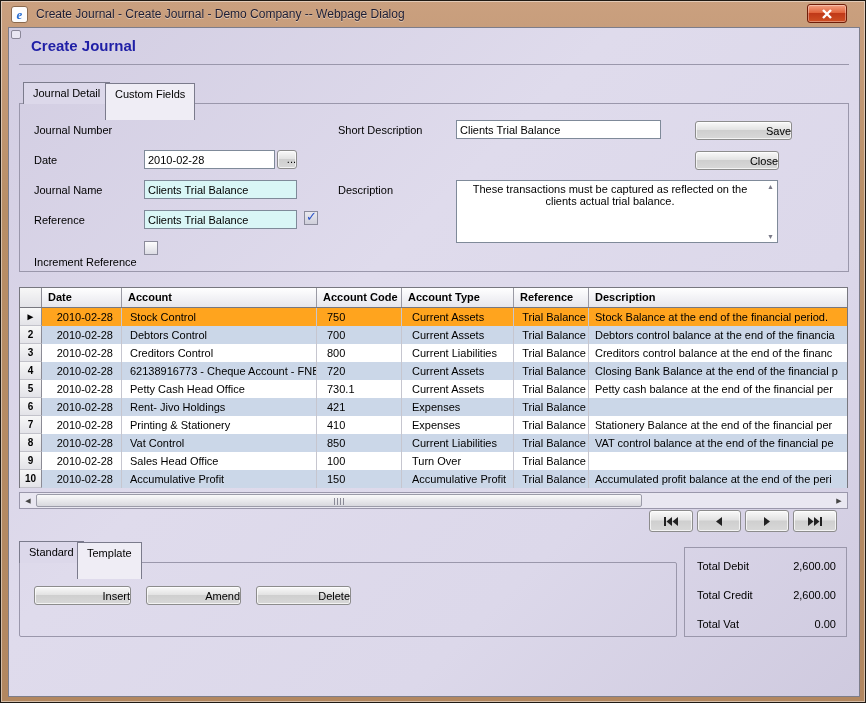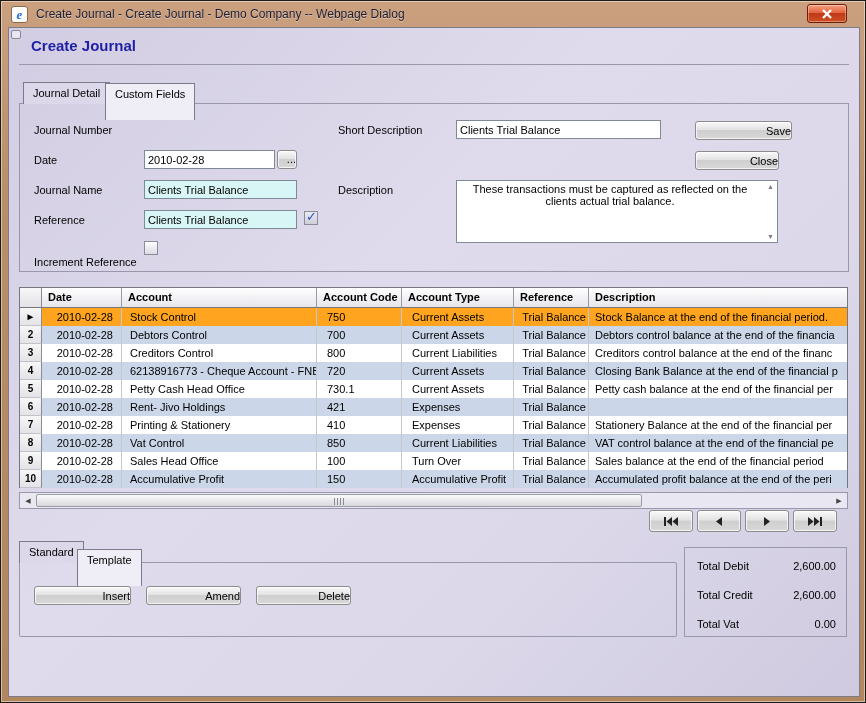--- a/index.html
+++ b/index.html
@@ -223,21 +223,20 @@
         <div class="cell c-ref">Trial Balance</div>
         <div class="cell c-desc">VAT control balance at the end of the financial pe</div>
       </div>
           <div class="trow">
         <div class="cell c-num">9</div>
         <div class="cell c-date">2010-02-28</div>
         <div class="cell c-account">Sales Head Office</div>
         <div class="cell c-code">100</div>
         <div class="cell c-type">Turn Over</div>
         <div class="cell c-ref">Trial Balance</div>
-        <div class="cell c-desc">Sales balance at the end of the financial period</div>
       </div>
           <div class="trow alt">
         <div class="cell c-num">10</div>
         <div class="cell c-date">2010-02-28</div>
         <div class="cell c-account">Accumulative Profit</div>
         <div class="cell c-code">150</div>
         <div class="cell c-type">Accumulative Profit</div>
         <div class="cell c-ref">Trial Balance</div>
         <div class="cell c-desc">Accumulated profit balance at the end of the peri</div>
       </div>
@@ -271,21 +270,21 @@
     </button>
     <button class="btn pager-btn" style="left:784px; top:482px;">
       <svg width="16" height="9" viewBox="0 0 16 9">
         <polygon points="1,0 6.5,4.5 1,9" fill="#222"></polygon>
           <polygon points="7,0 12.5,4.5 7,9" fill="#222"></polygon>
           <rect x="13" y="0" width="2" height="9" fill="#222"></rect>
       </svg>
     </button>
 
     <div class="tab active" style="left:10px; top:513px;">Standard</div>
-    <div class="tab" style="left:68px; top:514px;margin-top:7px;">Template</div>
+    <div class="tab" style="left:68px; top:514px;">Template</div>
     <div class="bottom-box"></div>
 
     <button class="btn" style="left:25px;  top:558px; width:97px; height:19px;">Insert</button>
     <button class="btn" style="left:137px; top:558px; width:95px; height:19px;">Amend</button>
     <button class="btn" style="left:247px; top:558px; width:95px; height:19px;">Delete</button>
 
     <div class="totals">
       <div class="tot-row" style="top:12px;">
         <span class="tot-label">Total Debit</span>
         <span class="tot-value">2,600.00</span>

